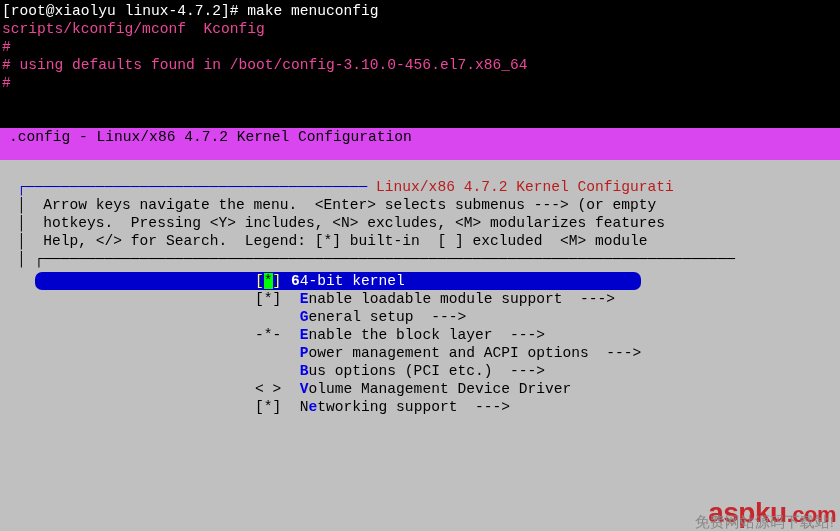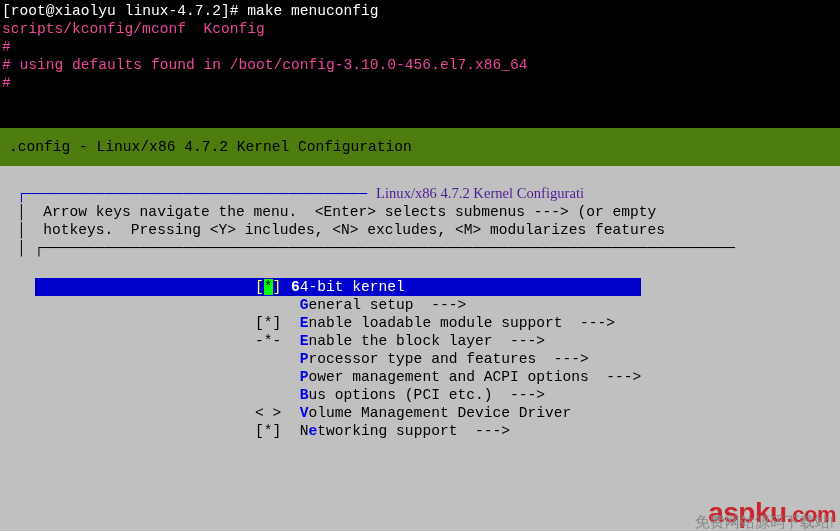--- a/index.html
+++ b/index.html
@@ -28,45 +28,43 @@
   .term {
     padding: 2px 14px 0 2px;
   }
   .prompt { color: #fff; }
   .user { color: #fff; }
   .path { color: #fff; }
   .cmd { color: #fff; }
   .white { color: #ec4899; }
 
   .titlebar {
-    background: #4d7c0f;
+    background: #d946ef;
     color: #000;
     padding: 0 9px;
-    height: 38px;
+    height: 32px;
     display: flex;
-    align-items: center;
   }
   .titlebar span { font-weight: normal; }
 
   .mc-body {
     background: #c0c0c0;
     color: #000;
     height: calc(531px - 130px - 22px);
     position: relative;
     overflow: hidden;
   }
   .mc-body-inner {
     position: absolute;
     left: 0; right: 0; top: 0;
   }
 
   .dlg-title {
-    color: #4c1d95;
+    color: #b91c1c;
     font-weight: normal;
-    font-family: Liberation Serif, serif;
   }
   .instr {
     padding: 0 2px 0 17px;
     color: #000000;
     white-space: pre;
   }
   .title-rule {
     padding: 0 17px;
     color: #0000cc;
     white-space: pre;
@@ -75,20 +73,21 @@
 
   .menu-box {
     position: absolute;
     left: 35px;
     top: 112px;
     color: #000;
   }
   .menu-box .row {
     white-space: pre;
     padding-left: 220px;
+    border-radius: 7px;
   }
   .menu-box .col1 {
     display:inline-block;
     min-width: 36px;
   }
   .hotkey { color: #0000ee; font-weight: bold; }
 
   .row.selected {
     background: #0000cc;
     color: #fff;
@@ -135,28 +134,28 @@
 <div class="titlebar">
   <span>.config - Linux/x86 4.7.2 Kernel Configuration</span>
 </div>
 
 <div class="mc-body">
   <div class="mc-body-inner">
     <pre> </pre>
     <div class="title-rule">┌─────────────────────────────────────── <span class="dlg-title">Linux/x86 4.7.2 Kernel Configurati</span></div>
     <div class="instr">│  <span>Arrow keys navigate the menu.  &lt;Enter&gt; selects submenus ---&gt; (or empty </span></div>
     <div class="instr">│  <span>hotkeys.  Pressing &lt;Y&gt; includes, &lt;N&gt; excludes, &lt;M&gt; modularizes features</span></div>
+    <div class="instr">│  <span>Help, &lt;/&gt; for Search.  Legend: [*] built-in  [ ] excluded  &lt;M&gt; module  </span></div>
     <div class="instr">│ ┌───────────────────────────────────────────────────────────────────────────────</div>
 
     <div class="menu-box">
       <div class="row selected"><span class="col1">[<span class="star">*</span>] </span><span class="hotkey">6</span><span class="label">4-bit kernel</span></div>
+      <div class="row"><span class="col1">[*]</span> <span class="hotkey">E</span><span class="label">nable loadable module support  ---&gt;</span></div>
       <div class="row"><span class="col1">   </span> <span class="hotkey">G</span><span class="label">eneral setup  ---&gt;</span></div>
-      <div class="row"><span class="col1">[*]</span> <span class="hotkey">E</span><span class="label">nable loadable module support  ---&gt;</span></div>
       <div class="row"><span class="col1">-*-</span> <span class="hotkey">E</span><span class="label">nable the block layer  ---&gt;</span></div>
-      <div class="row"><span class="col1">   </span> <span class="hotkey">P</span><span class="label">rocessor type and features  ---&gt;</span></div>
       <div class="row"><span class="col1">   </span> <span class="hotkey">P</span><span class="label">ower management and ACPI options  ---&gt;</span></div>
       <div class="row"><span class="col1">   </span> <span class="hotkey">B</span><span class="label">us options (PCI etc.)  ---&gt;</span></div>
       <div class="row"><span class="col1">&lt; &gt;</span> <span class="hotkey">V</span><span class="label">olume Management Device Driver</span></div>
       <div class="row"><span class="col1">[*]</span> <span>N</span><span class="hotkey">e</span><span class="label">tworking support  ---&gt;</span></div>
     </div>
 
   </div>
 </div>
 
 <div class="watermark"><span>aspku</span><span class="com">.com</span></div>

